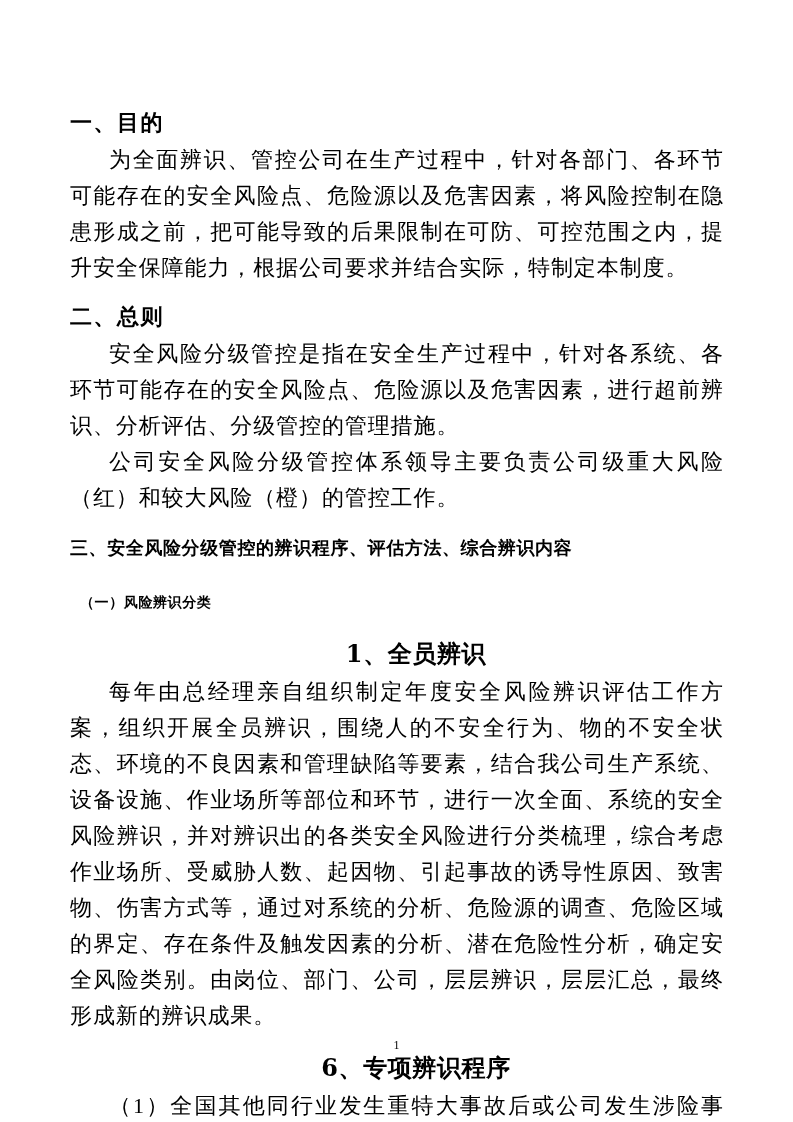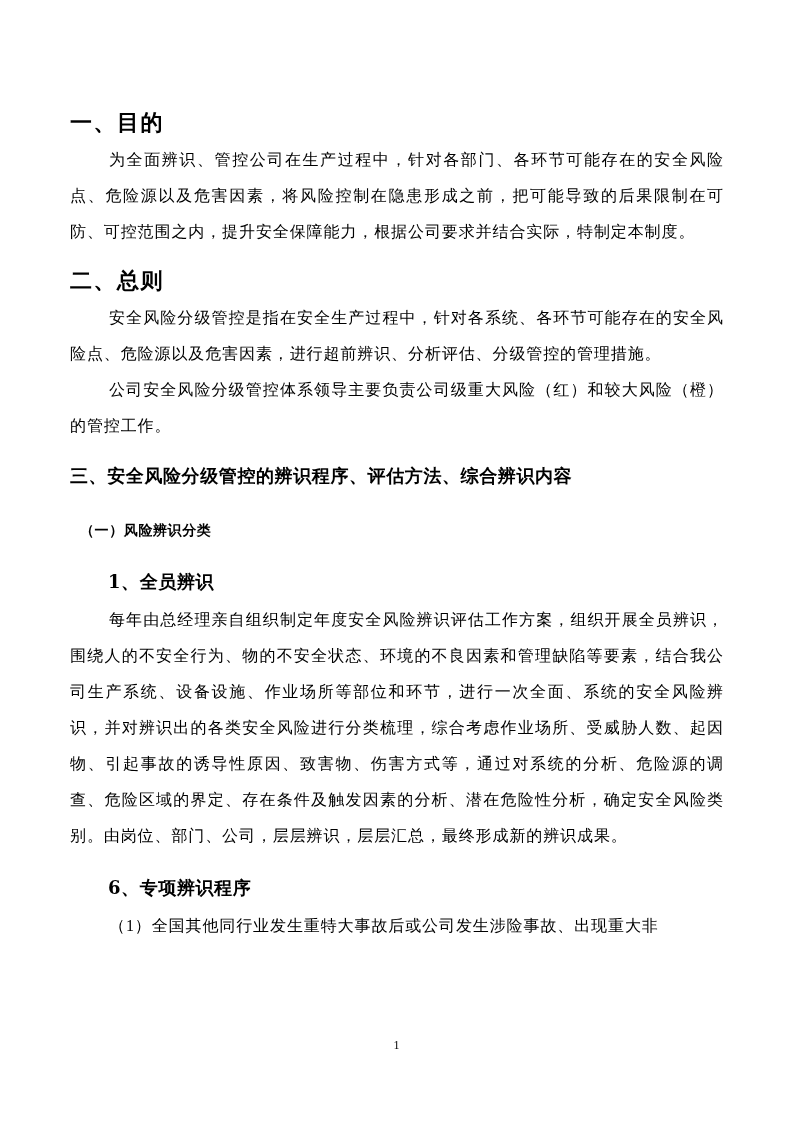--- a/index.html
+++ b/index.html
@@ -60,33 +60,33 @@
     line-height: 36px;
     letter-spacing: 0.6px;
     margin: 18px 0 8px 0;
     padding-left: 10px;
     text-align: left;
     white-space: nowrap;
   }
   .h4 {
     font-family: "DejaVu Serif", "Liberation Serif", serif;
     font-weight: bold;
-    font-size: 18px;
+    font-size: 24px;
     line-height: 36px;
     letter-spacing: 0.6px;
     margin: 16px 0 2px 0;
     padding-left: 38px;
-    text-align: left;
+    text-align: center;
     white-space: nowrap;
   }
 
   
   .para {
     font-family: "Liberation Serif", "DejaVu Serif", serif;
-    font-size: 16px;
+    font-size: 22px;
     line-height: 36px;
     letter-spacing: 0.9px;
     margin: 0;
     text-align: justify;
     text-align-last: left;
     text-justify: inter-character;
     text-indent: 39px;
   }
 
   

